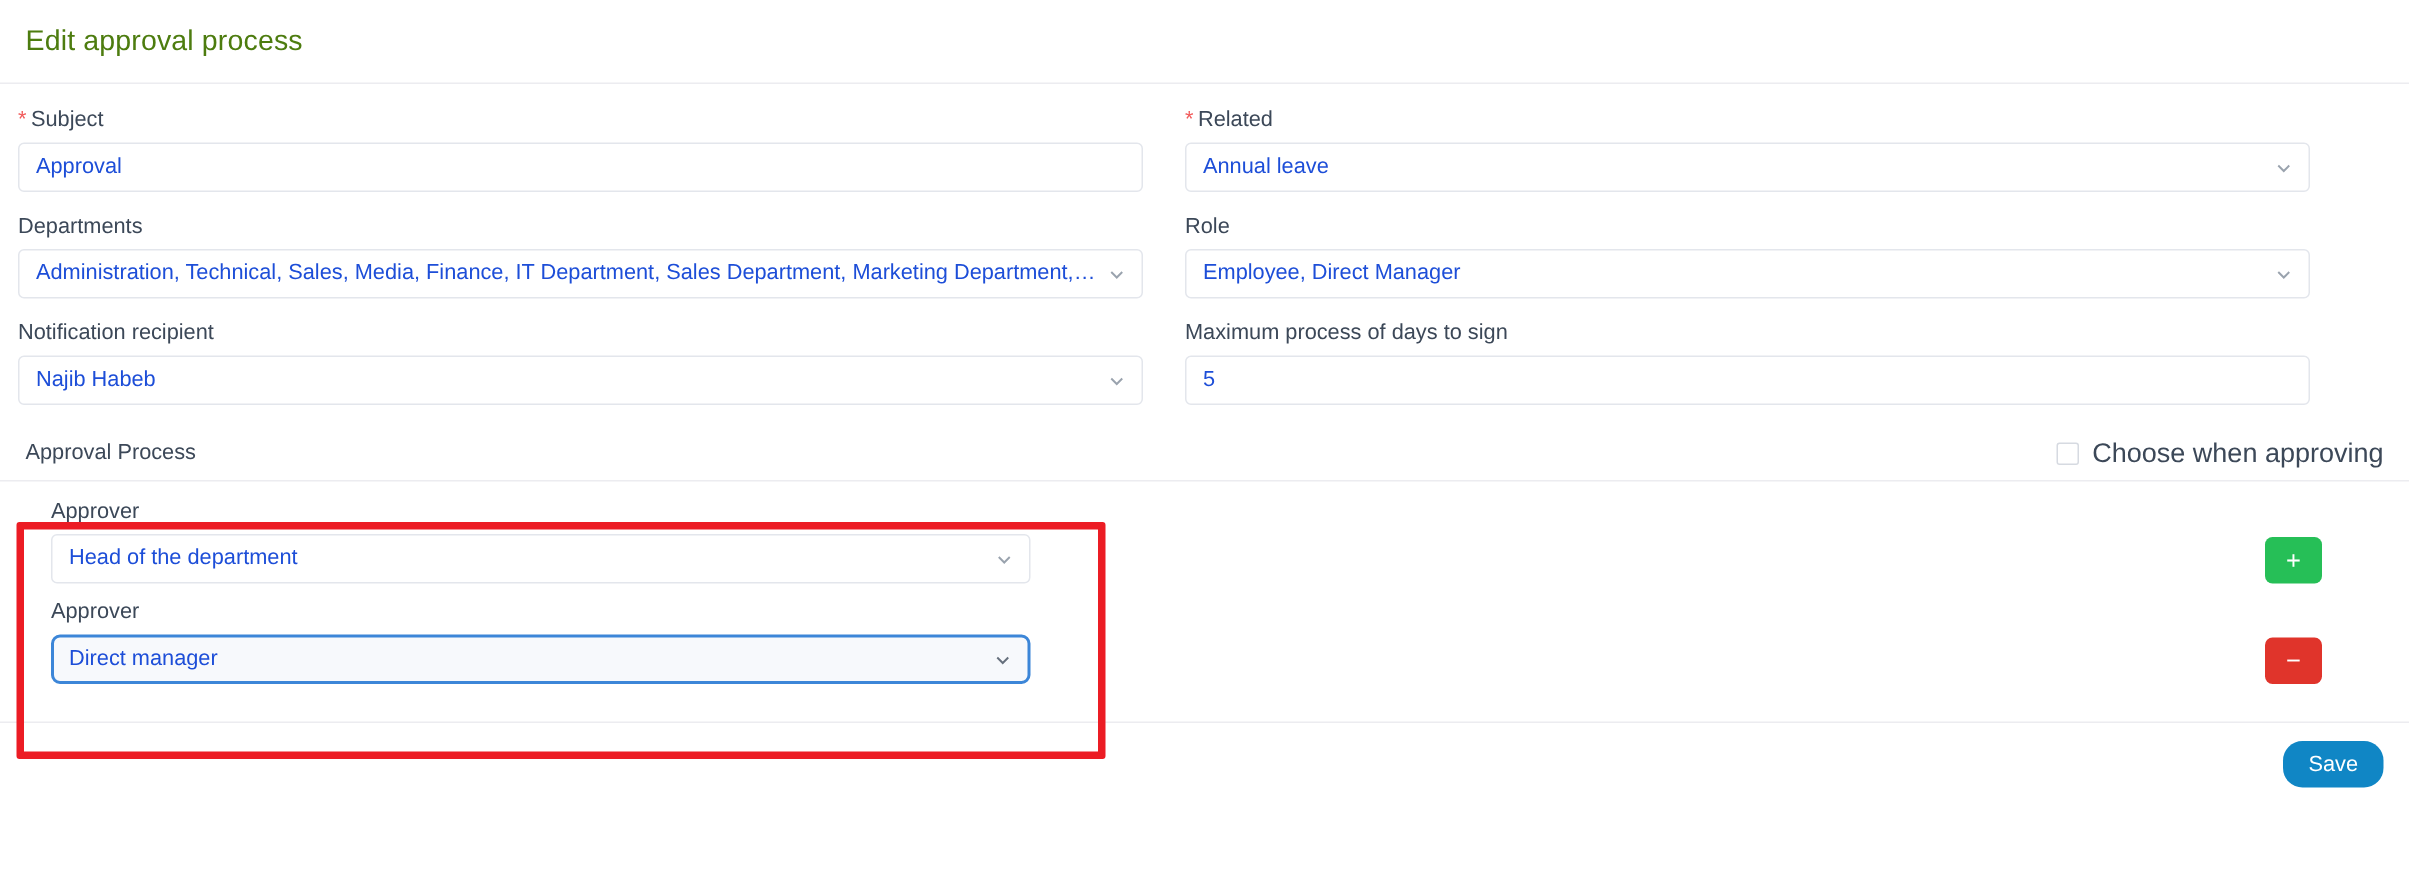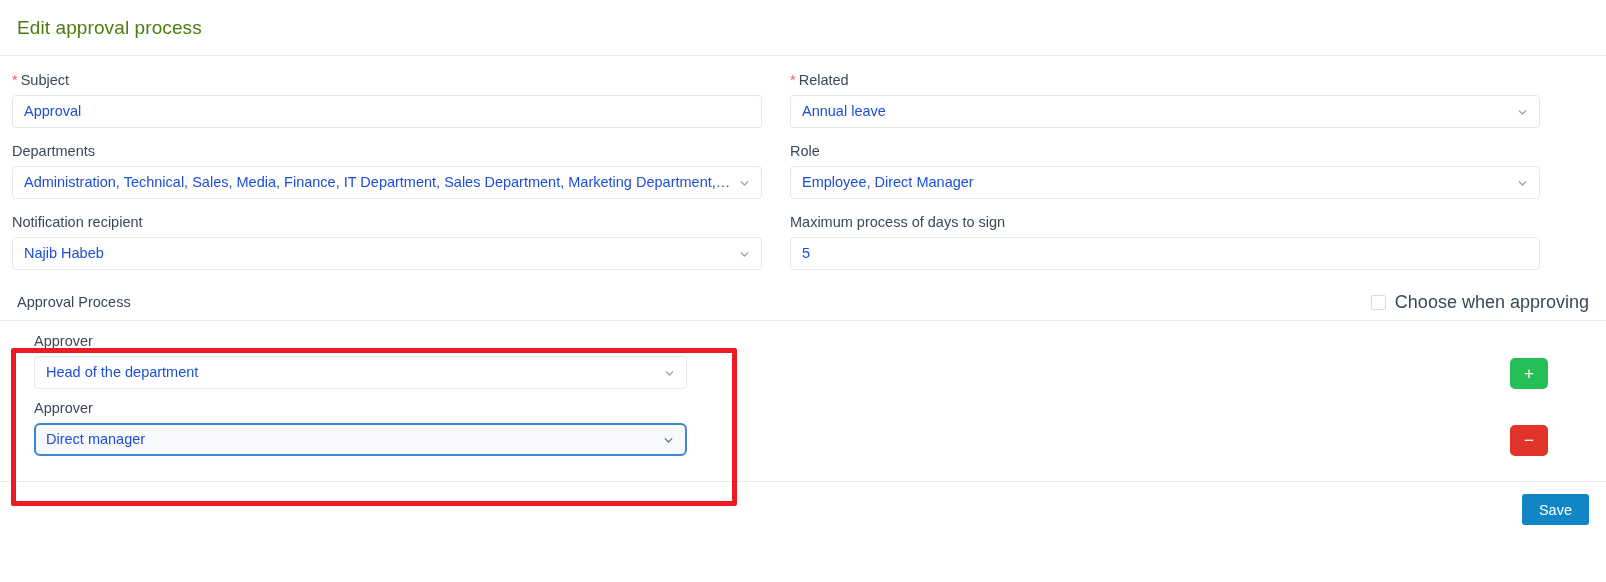--- a/index.html
+++ b/index.html
@@ -203,21 +203,21 @@
   
   .footer {
     padding: 12px 17px 0 17px;
     display: flex;
     justify-content: flex-end;
   }
   .save-btn {
     background: #1086c5;
     color: #ffffff;
     border: none;
-    border-radius: 3px;
+    border-radius: 13px;
     font-size: 14.5px;
     font-family: "Liberation Sans", sans-serif;
     padding: 0 17px;
     height: 31px;
     cursor: pointer;
     font-weight: 400;
   }
 </style>
 </head>
 <body>

